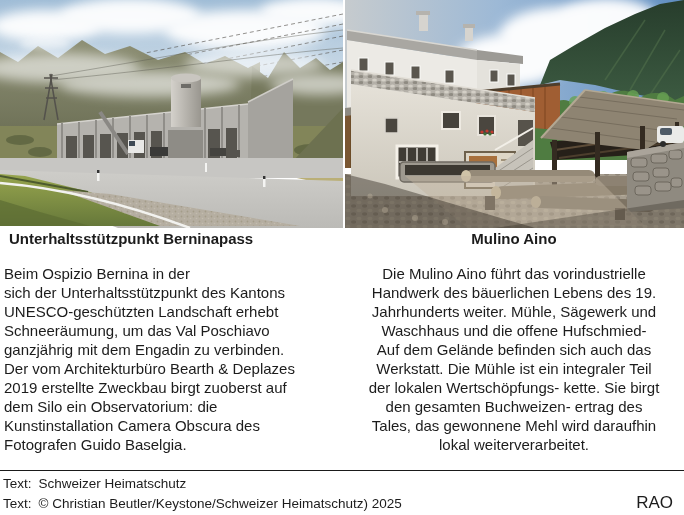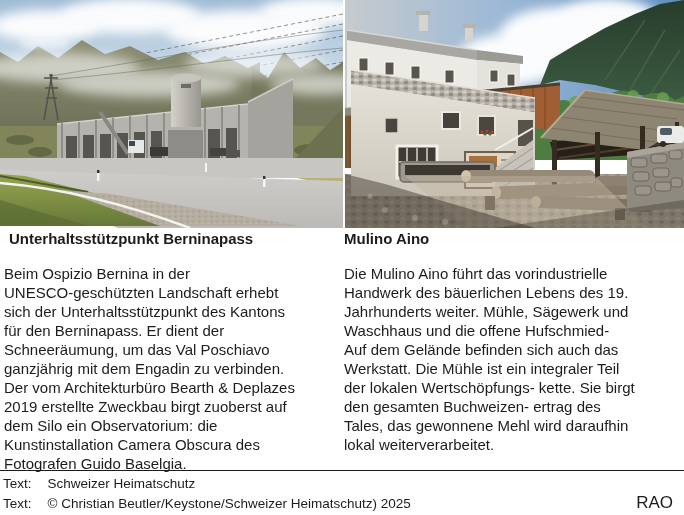--- a/index.html
+++ b/index.html
@@ -6,29 +6,29 @@
   #stage{
     position:relative;width:684px;height:513px;background:#ffffff;overflow:hidden;
     font-family:"Liberation Sans","DejaVu Sans",sans-serif;color:#1c1c1c;
   }
   .photo{position:absolute;top:0;height:228px;overflow:hidden;}
   .photo svg{display:block;}
   #photo-left{left:0;width:343px;}
   #photo-right{left:345px;width:339px;}
   .article{position:absolute;top:229px;}
   #article-left{left:4px;width:338px;}
-  #article-right{left:344px;width:340px;}
+  #article-right{left:344px;width:340px;text-align:center;}
   .article-title{font-size:15px;font-weight:bold;line-height:20px;margin:0;}
   .article-title.indent{padding-left:5px;}
   .article-body{font-size:15px;line-height:19px;margin-top:15px;}
   .article-body div{white-space:nowrap;}
   #divider{position:absolute;left:0;top:470px;width:684px;height:1px;background:#1a1a1a;}
   #credits{position:absolute;left:3px;top:474px;font-size:13.5px;line-height:19.5px;}
   .credit-line{display:flex;}
-  .credit-label{margin-right:16px;}
+  .credit-label{margin-right:7px;}
   #agency{position:absolute;right:11px;top:493px;font-size:17px;}
 </style>
 </head>
 <body>
 
 <div id="stage">
 
   <div class="photo" id="photo-left">
     <svg width="343" height="228" viewBox="0 0 343 228" xmlns="http://www.w3.org/2000/svg">
       <defs>
@@ -367,23 +367,22 @@
           <circle cx="25" cy="196" r="2.5"></circle>
           <circle cx="100" cy="222" r="3"></circle>
       </g>
     </svg>
   </div>
 
   <div class="article" id="article-left">
     <div class="article-title indent">Unterhaltsstützpunkt Berninapass</div>
     <div class="article-body">
         <div>Beim Ospizio Bernina in der</div>
+        <div>sich der Unterhaltsstützpunkt des Kantons</div>
         <div>UNESCO-geschützten Landschaft erhebt</div>
-        <div>sich der Unterhaltsstützpunkt des Kantons</div>
-        <div>für den Berninapass. Er dient der</div>
         <div>Schneeräumung, um das Val Poschiavo</div>
         <div>ganzjährig mit dem Engadin zu verbinden.</div>
         <div>Der vom Architekturbüro Bearth &amp; Deplazes</div>
         <div>2019 erstellte Zweckbau birgt zuoberst auf</div>
         <div>dem Silo ein Observatorium: die</div>
         <div>Kunstinstallation Camera Obscura des</div>
         <div>Fotografen Guido Baselgia.</div>
       </div>
   </div>
 

